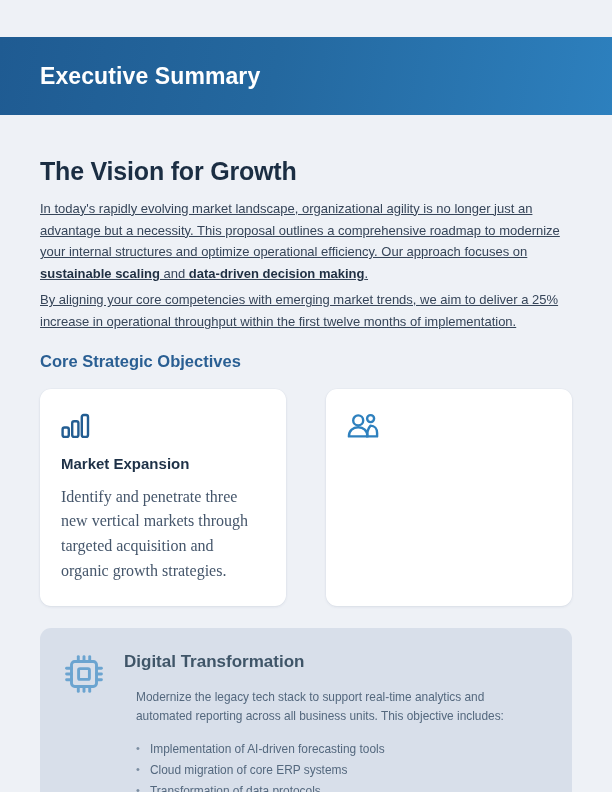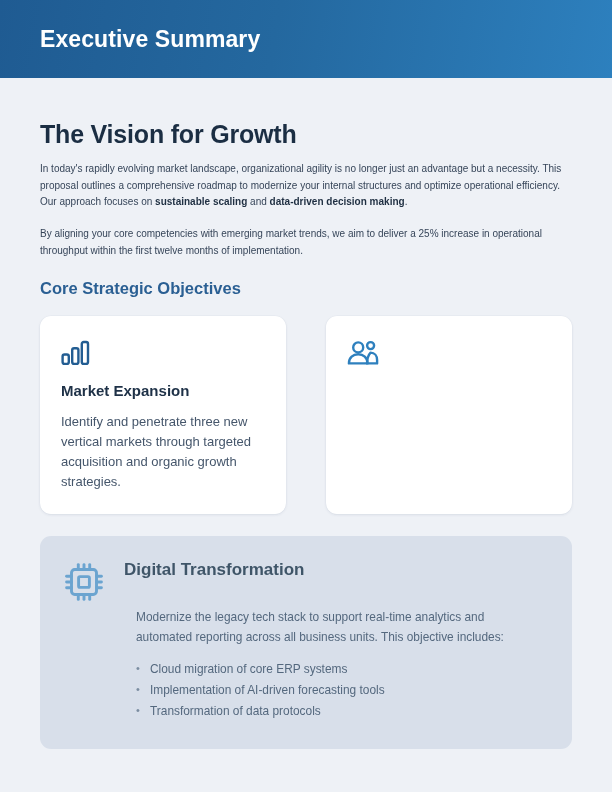--- a/index.html
+++ b/index.html
@@ -23,20 +23,21 @@
 
   
   .header-banner {
     width: 612px;
     height: 78px;
     background: linear-gradient(100deg, #1f5b92 0%, #24689f 45%, #2d80be 100%);
     display: flex;
     align-items: center;
     box-sizing: border-box;
     padding-left: 40px;
+    margin-top: 37px;
   }
   .header-title {
     color: #ffffff;
     font-size: 23px;
     font-weight: bold;
     letter-spacing: 0.1px;
     line-height: 1;
   }
 
   
@@ -49,27 +50,28 @@
     color: #1b2e43;
     font-size: 25px;
     font-weight: bold;
     margin: 0 0 12px 0;
     line-height: 1.15;
     letter-spacing: -0.2px;
   }
 
   .body-para {
     color: #364559;
-    font-size: 10px;
+    font-size: 13px;
     line-height: 1.68;
     margin: 0;
     max-width: 534px;
+    text-decoration: underline;
   }
   .body-para + .body-para {
-    margin-top: 15px;
+    margin-top: 4px;
   }
   .body-para b {
     color: #1f2f42;
     font-weight: bold;
   }
 
   .subsection-title {
     color: #2a5f93;
     font-size: 16.5px;
     font-weight: bold;
@@ -101,23 +103,24 @@
   .card-title {
     color: #1e3консоль;
     color: #1e3147;
     font-size: 15px;
     font-weight: bold;
     margin: 0 0 12px 0;
     line-height: 1.2;
   }
   .card-desc {
     color: #45566b;
-    font-size: 13px;
+    font-size: 16px;
     line-height: 1.55;
     margin: 0;
+    font-family: Liberation Serif, serif;
   }
 
   
   .feature-panel {
     margin-top: 22px;
     background: #d8dfea;
     border-radius: 11px;
     box-sizing: border-box;
     padding: 22px 26px 26px 22px;
     display: flex;
@@ -129,21 +132,21 @@
     padding-top: 2px;
   }
   .panel-body {
     flex: 1 1 auto;
     padding-top: 2px;
   }
   .panel-title {
     color: #3f5568;
     font-size: 17px;
     font-weight: bold;
-    margin: 0 0 28px 0;
+    margin: 0 0 16px 0;
     line-height: 1.2;
   }
   .panel-desc {
     color: #54687e;
     font-size: 11.9px;
     line-height: 1.62;
     margin: 12px;
     max-width: 420px;
   }
   .panel-list {
@@ -232,22 +235,22 @@
             <path d="M34.5 22.0 L39.4 22.0"></path>
             <path d="M34.5 27.7 L39.4 27.7"></path>
           </g>
         </svg>
       </div>
 
       <div class="panel-body">
         <div class="panel-title">Digital Transformation</div>
         <p class="panel-desc">Modernize the legacy tech stack to support real-time analytics and automated reporting across all business units. This objective includes:</p>
         <ul class="panel-list">
+          <li>Implementation of AI-driven forecasting tools</li>
           <li>Cloud migration of core ERP systems</li>
-          <li>Implementation of AI-driven forecasting tools</li>
           <li>Transformation of data protocols</li>
         </ul>
       </div>
 
     </div>
 
   </div>
 </div>
 
 </body></html>

